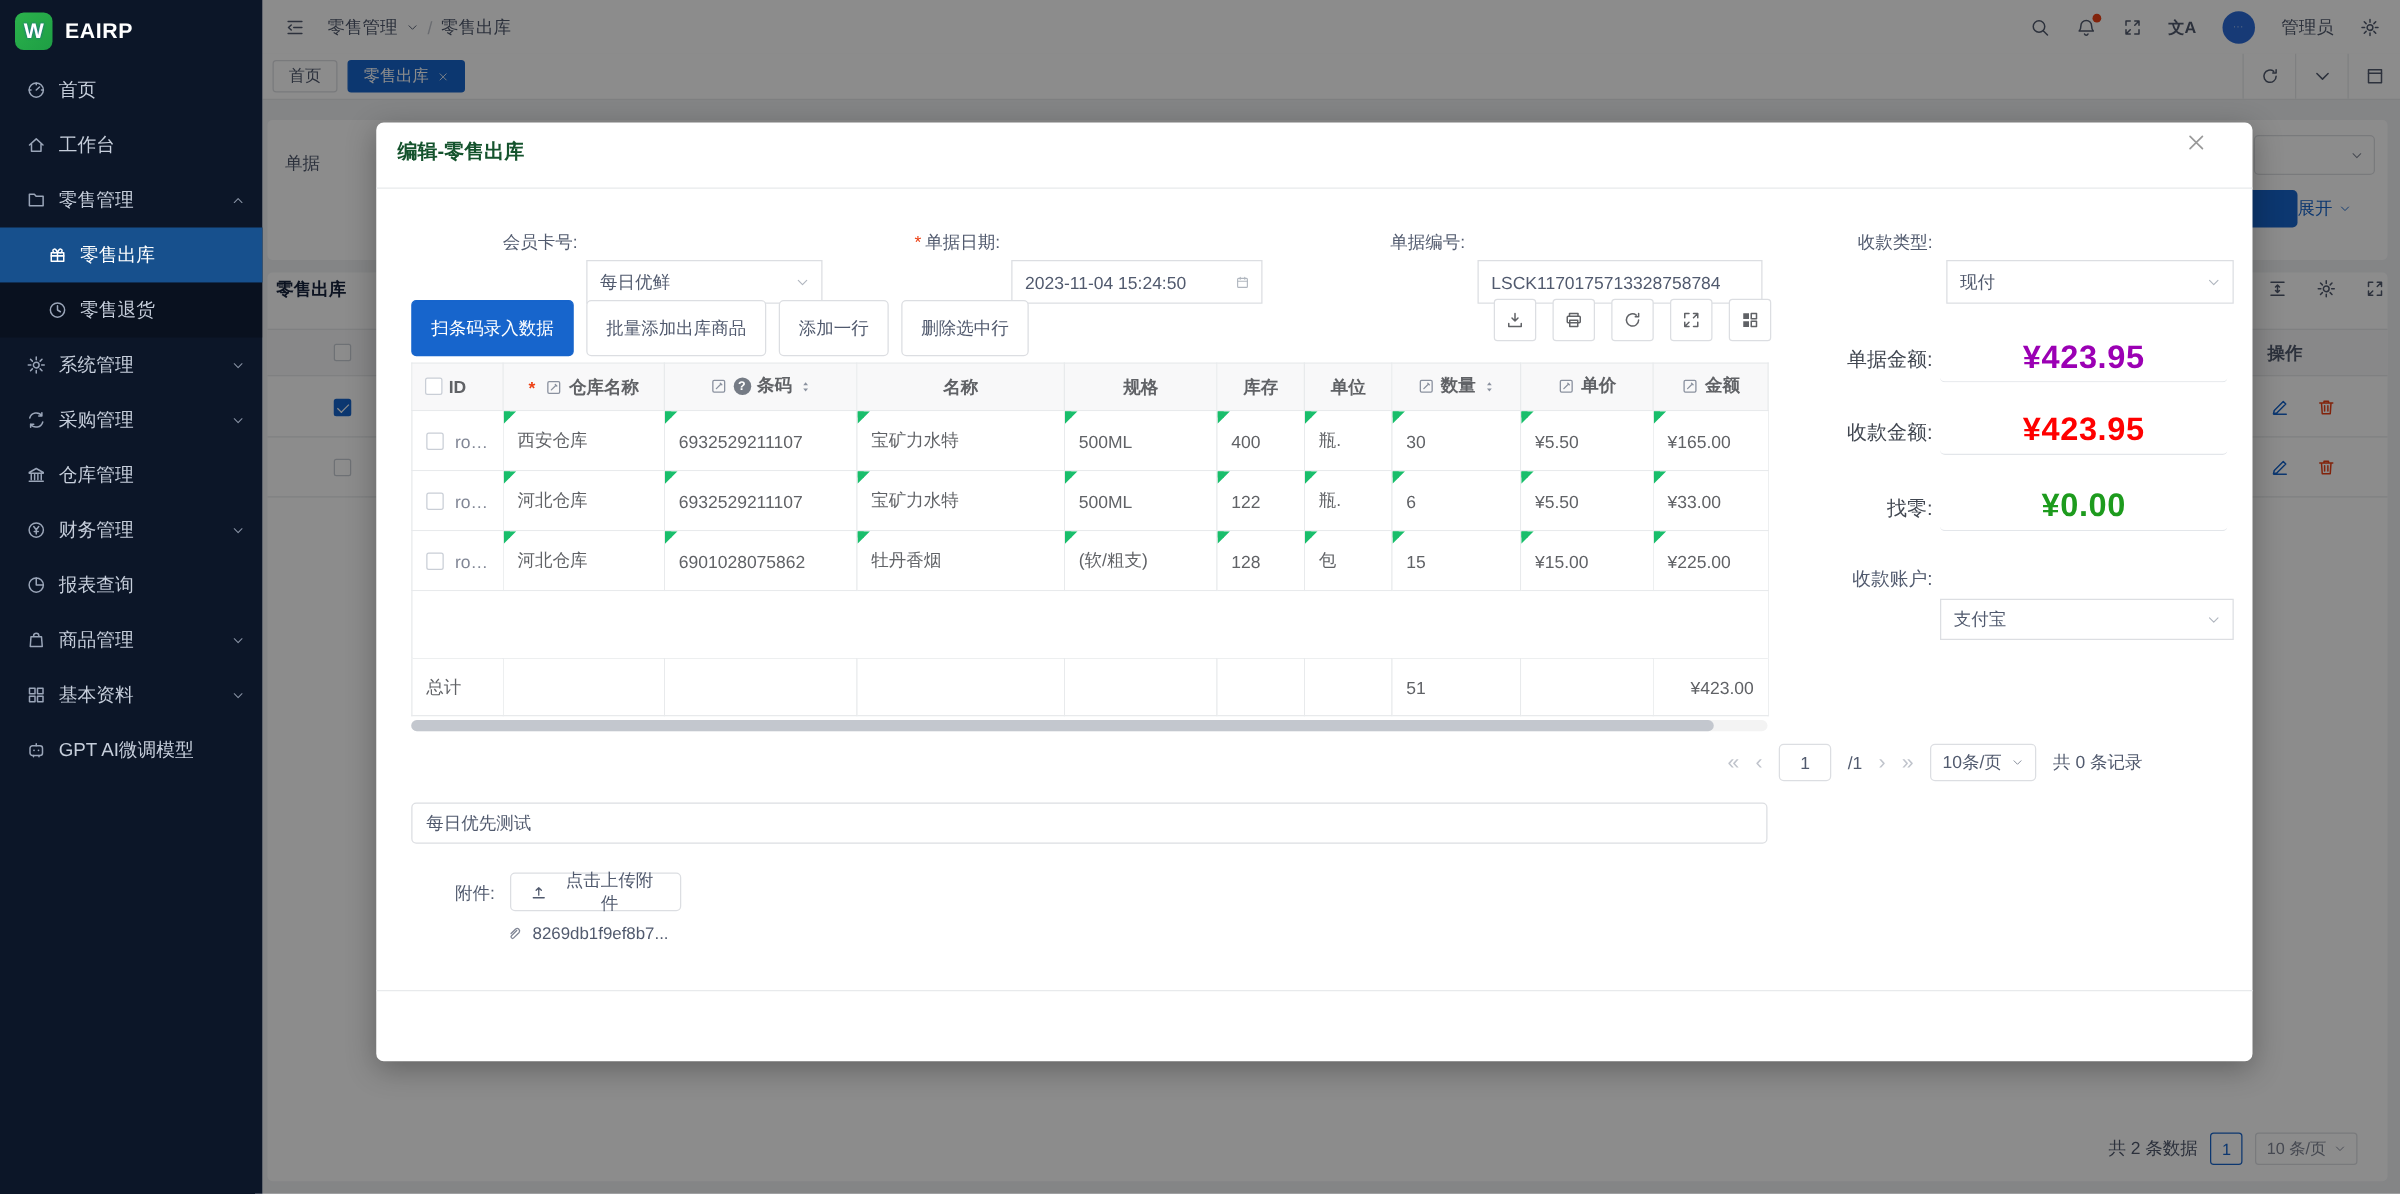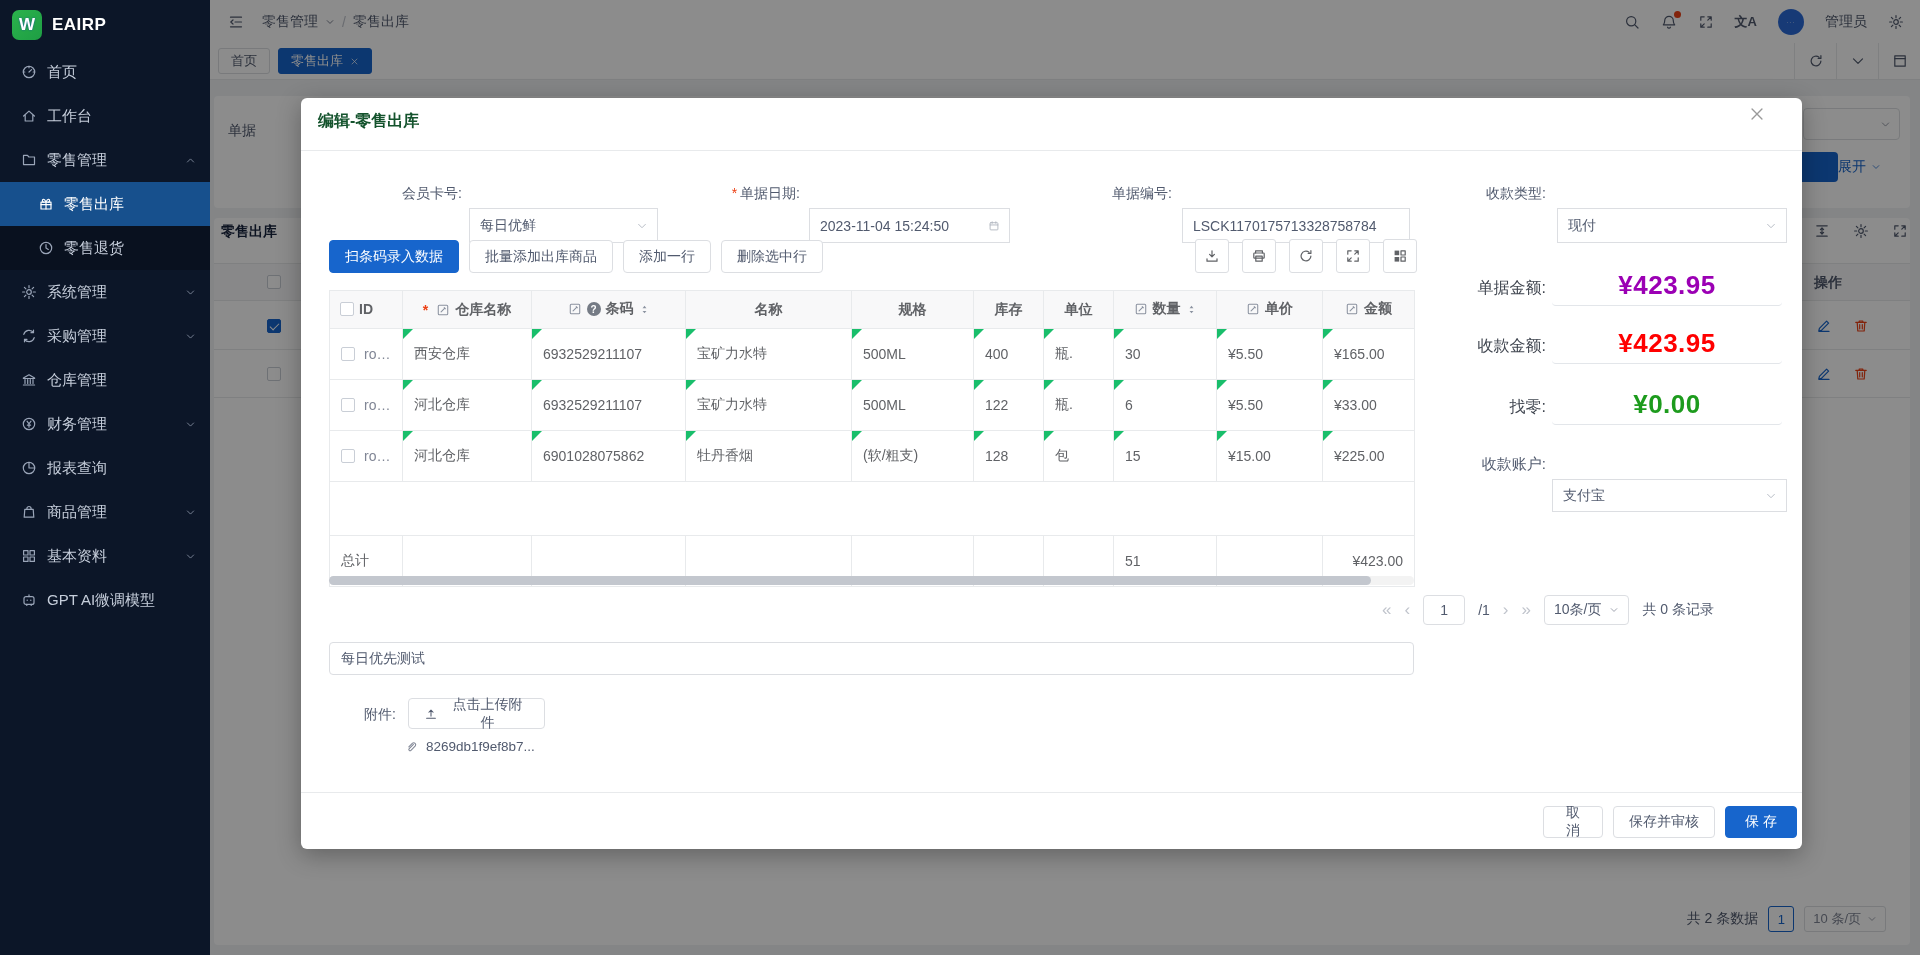--- a/index.html
+++ b/index.html
@@ -76,32 +76,32 @@
   .m-title { position:absolute; left:17px; top:13px; font-size:16px; font-weight:bold; color:#14532d; }
   .m-close { position:absolute; left:1444px; top:4px; width:24px; height:24px; color:#999; cursor:pointer; }
   .m-close svg { width:18px; height:18px; }
   .m-divider { position:absolute; left:0; top:52px; width:100%; border-bottom:1px solid #e8eaec; }
   .m-label { position:absolute; height:35px; line-height:35px; font-size:14px; color:#515a6e; text-align:right; }
   .req { color:#ed4014; margin-right:3px; }
   .inp { position:absolute; height:35px; border:1px solid #dcdee2; border-radius:0; background:#fff; font-size:14px; color:#515a6e; display:flex; align-items:center; padding:0 10px; cursor:pointer;margin-top:32px; }
   .inp .tail { position:absolute; right:9px; color:#b0b6bf; }
   .inp .tail svg { width:12px; height:12px; }
 
-  .btn { height:33px; border:1px solid #dcdee2; border-radius:4px; background:#fff; font-size:14px; color:#515a6e; display:inline-flex; align-items:center; justify-content:center; padding:0 15px; cursor:pointer; }
+  .btn { height:45px; border:1px solid #dcdee2; border-radius:4px; background:#fff; font-size:14px; color:#515a6e; display:inline-flex; align-items:center; justify-content:center; padding:0 15px; cursor:pointer; }
   .btn.primary { background:#1765cc; border-color:#1765cc; color:#fff; }
   .m-toolbar { position:absolute; left:28px; top:142px; display:flex; gap:10px; }
   .m-icons { position:absolute; left:894px; top:141px; display:flex; gap:13px; }
   .icon-btn { width:34px; height:34px; border:1px solid #dcdee2; border-radius:3px; background:#fff; color:#606266; display:flex; align-items:center; justify-content:center; cursor:pointer; }
 
   .m-table-wrap { position:absolute; left:28px; top:192px; width:1085px; }
   table.vx { border-collapse:collapse; table-layout:fixed; width:1085px; font-size:14px; }
   table.vx th, table.vx td { border:1px solid #e8eaec; overflow:hidden; white-space:nowrap; }
   table.vx th { height:38px; background:#f8f8f9; color:#606266; font-weight:bold; text-align:center; padding:0 4px; }
   table.vx th.first { text-align:left; padding-left:10px; }
-  table.vx td { height:48px; color:#606266; padding:16px 11px; position:relative; background:#fff; }
+  table.vx td { height:48px; color:#606266; padding:4px 11px; position:relative; background:#fff; }
   td.corner::before { content:""; position:absolute; left:0; top:0; border:5px solid transparent; border-top-color:#19be6b; border-left-color:#19be6b; }
   .th-inner { display:inline-flex; align-items:center; gap:5px; }
   .th-inner .ic { color:#8a919f; }
   .help-dot { width:14px; height:14px; border-radius:50%; background:#757b85; color:#fff; font-size:10px; display:inline-flex; align-items:center; justify-content:center; }
   .sort { color:#c0c4cc; }
   .sort svg { width:11px; height:15px; }
   .idcell { display:flex; align-items:center; gap:9px; color:#808695; }
   tr.filler td { height:54px; border-left:1px solid #e8eaec; border-right:1px solid #e8eaec; border-bottom:none; border-top:none; }
   tr.total td { height:46px; }
   tr.total td.amt { text-align:right; }
@@ -748,18 +748,13 @@
   <div class="inp" style="left:1251px;top:349px;width:235px;height:33px;">
     <span>支付宝</span>
     <span class="tail ic">
         <svg viewBox="0 0 16 16" fill="none" stroke="currentColor" stroke-width="1.2" stroke-linecap="round" stroke-linejoin="round">
           <path d="M3.5 5.8L8 10.3l4.5-4.5"></path>
         </svg>
       </span>
   </div>
 
   <div class="m-footer-line"></div>
-  <div class="m-footer">
-    <button class="btn" style="width:60px;">取 消</button>
-    <button class="btn">保存并审核</button>
-    <button class="btn primary" style="width:72px;">保 存</button>
-  </div>
 </div>
 
 </body></html>

